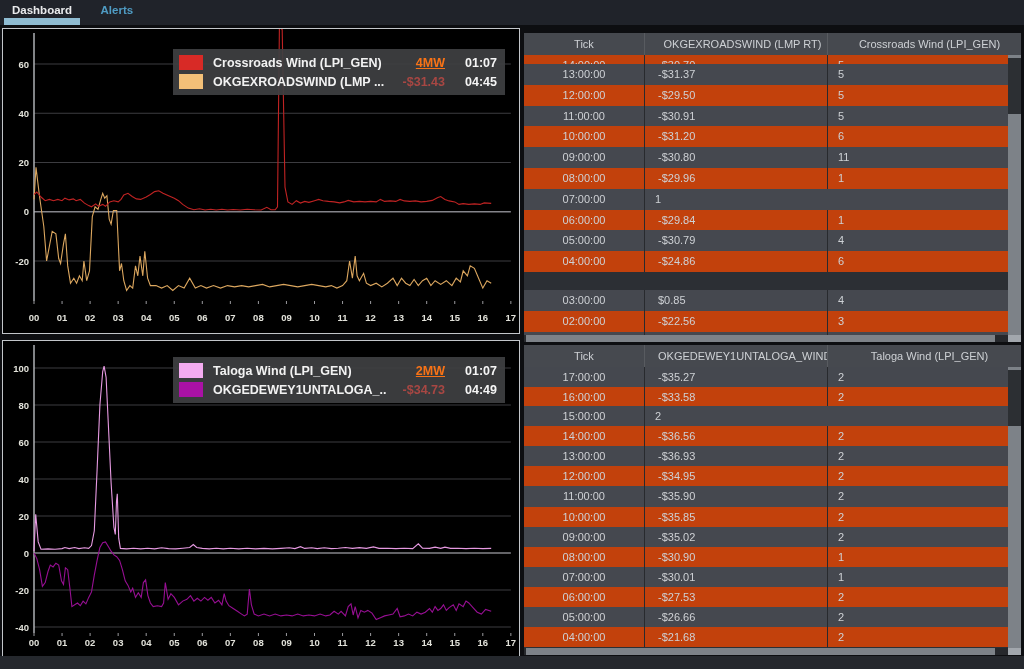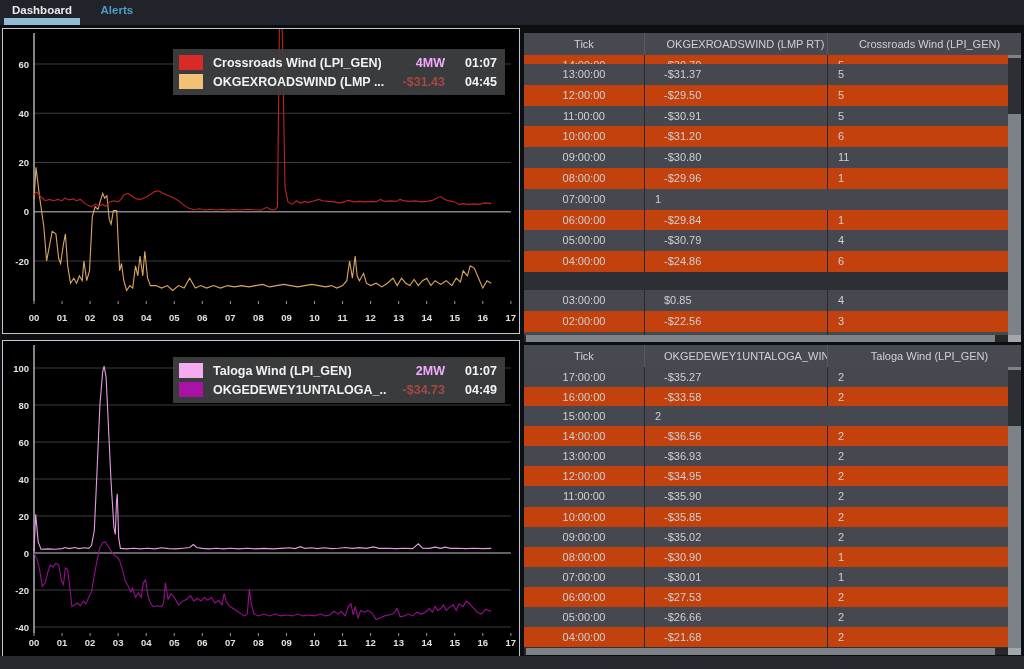--- a/index.html
+++ b/index.html
@@ -31,38 +31,38 @@
             padding:4px 8px 4px 6px; }
   #chart0 .legend { top:20px; }
   #chart1 .legend { top:16px; }
   .legend-row { display:flex; align-items:center; height:19px; }
   .legend-swatch { width:24px; height:15px; margin-right:10px; flex:none; }
   .legend-label { flex:1; color:#f2f2f2; font-size:12.5px; font-weight:700;
                   white-space:nowrap; overflow:hidden; }
   .legend-value { min-width:58px; text-align:right; font-size:12.5px; font-weight:700; }
   .legend-time { min-width:42px; text-align:right; color:#f5f5f5; font-size:12.5px;
                  font-weight:700; margin-left:10px; }
-  .val-green { color:#f0abfc; }
+  .val-green { color:#f97316;text-decoration:underline; }
   .val-red   { color:#a84743; }
 
   
   .table-panel { position:relative; width:497px; background:#2c2f34; overflow:hidden; }
   #table0 { height:309px; }
   #table1 { height:310px; margin-top:3px; }
   .thead { display:flex; height:36px; background:#46494f; border-bottom:1px solid #232529; }
   .th { color:#ced1d5; font-size:11px; font-weight:400; text-align:center; line-height:22px;
         white-space:nowrap; overflow:hidden; }
   .tbody { position:absolute; top:22px; left:0; right:13px; bottom:7px; overflow:hidden; }
   .tr { display:flex; width:100%; }
   .tr.odd  { background:#45484f; }
   .tr.even { background:#c2410c; }
   .tr.clipped { height:9px !important; overflow:hidden; }
   .td { color:#ced1d5; font-size:11px; line-height:20px; white-space:nowrap; overflow:hidden; }
   .col0 { width:120px; text-align:center; flex:none; }
-  .col1 { width:183px; padding-left:19px; flex:none; border-left:1px solid #282a2e; }
+  .col1 { width:183px; padding-left:13px; flex:none; border-left:1px solid #282a2e; }
   .col2 { flex:1; padding-left:10px; border-left:1px solid #282a2e; }
 
   .vscroll { position:absolute; top:22px; right:0; bottom:7px; width:13px; background:#7d8288; }
   .vscroll .thumb { position:absolute; top:3px; left:0; right:0; height:56px; background:#2c2f33; }
   .hscroll { position:absolute; left:0; right:13px; bottom:0; height:7px; background:#26282c; }
   .hscroll .thumb { position:absolute; left:2px; top:0; bottom:0; width:97%; background:#7d8288; }
   .scroll-corner { position:absolute; right:0; bottom:0; width:13px; height:7px; background:#a2a7ad; }
 </style>
 </head>
 <body>

